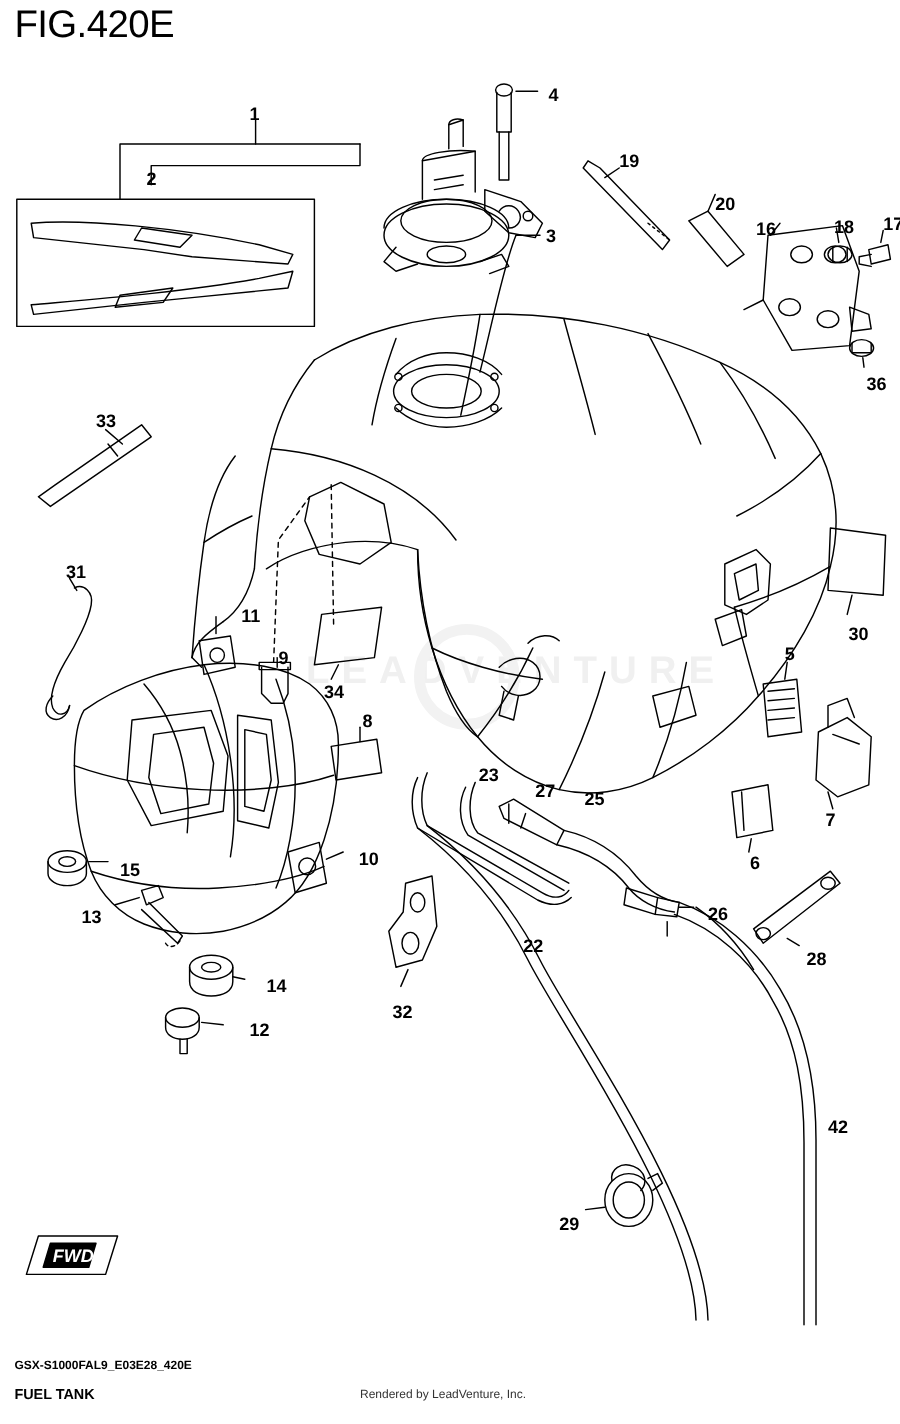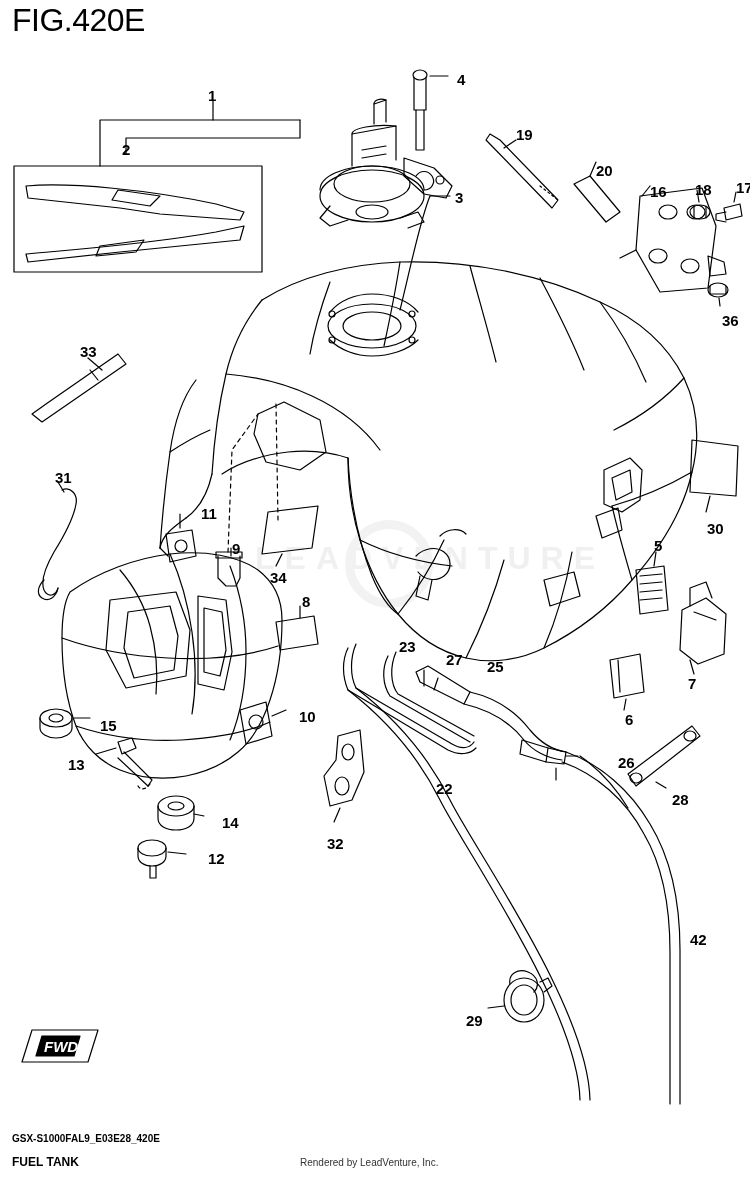--- a/index.html
+++ b/index.html
@@ -328,31 +328,31 @@
     <div class="callout" style="left: 625px; top: 712px;">6</div>
     <div class="callout" style="left: 688px; top: 676px;">7</div>
     <div class="callout" style="left: 302px; top: 594px;">8</div>
     <div class="callout" style="left: 232px; top: 541px;">9</div>
     <div class="callout" style="left: 299px; top: 709px;">10</div>
     <div class="callout" style="left: 177px; top: 506px; margin-left: 24px;">11</div>
     <div class="callout" style="left: 208px; top: 851px;">12</div>
     <div class="callout" style="left: 68px; top: 757px;">13</div>
     <div class="callout" style="left: 222px; top: 815px;">14</div>
     <div class="callout" style="left: 100px; top: 718px;">15</div>
-    <div class="callout" style="left: 650px; top: 184px;">16</div>
+    <div class="callout" style="left: 630px; top: 184px;">16</div>
     <div class="callout" style="left: 736px; top: 180px;">17</div>
     <div class="callout" style="left: 695px; top: 182px;">18</div>
     <div class="callout" style="left: 516px; top: 127px;">19</div>
     <div class="callout" style="left: 596px; top: 163px;">20</div>
     <div class="callout" style="left: 722px; top: 313px;">36</div>
     <div class="callout" style="left: 436px; top: 781px;">22</div>
     <div class="callout" style="left: 399px; top: 639px;">23</div>
     <div class="callout" style="left: 690px; top: 932px;">42</div>
     <div class="callout" style="left: 487px; top: 659px;">25</div>
-    <div class="callout" style="left: 590px; top: 755px; margin-left: 28px;">26</div>
+    <div class="callout" style="left: 590px; top: 755px;">26</div>
     <div class="callout" style="left: 446px; top: 652px;">27</div>
     <div class="callout" style="left: 672px; top: 792px;">28</div>
     <div class="callout" style="left: 466px; top: 1013px;">29</div>
     <div class="callout" style="left: 707px; top: 521px;">30</div>
     <div class="callout" style="left: 55px; top: 470px;">31</div>
     <div class="callout" style="left: 327px; top: 836px;">32</div>
     <div class="callout" style="left: 80px; top: 344px;">33</div>
     <div class="callout" style="left: 270px; top: 570px;">34</div>
   </div>
 

